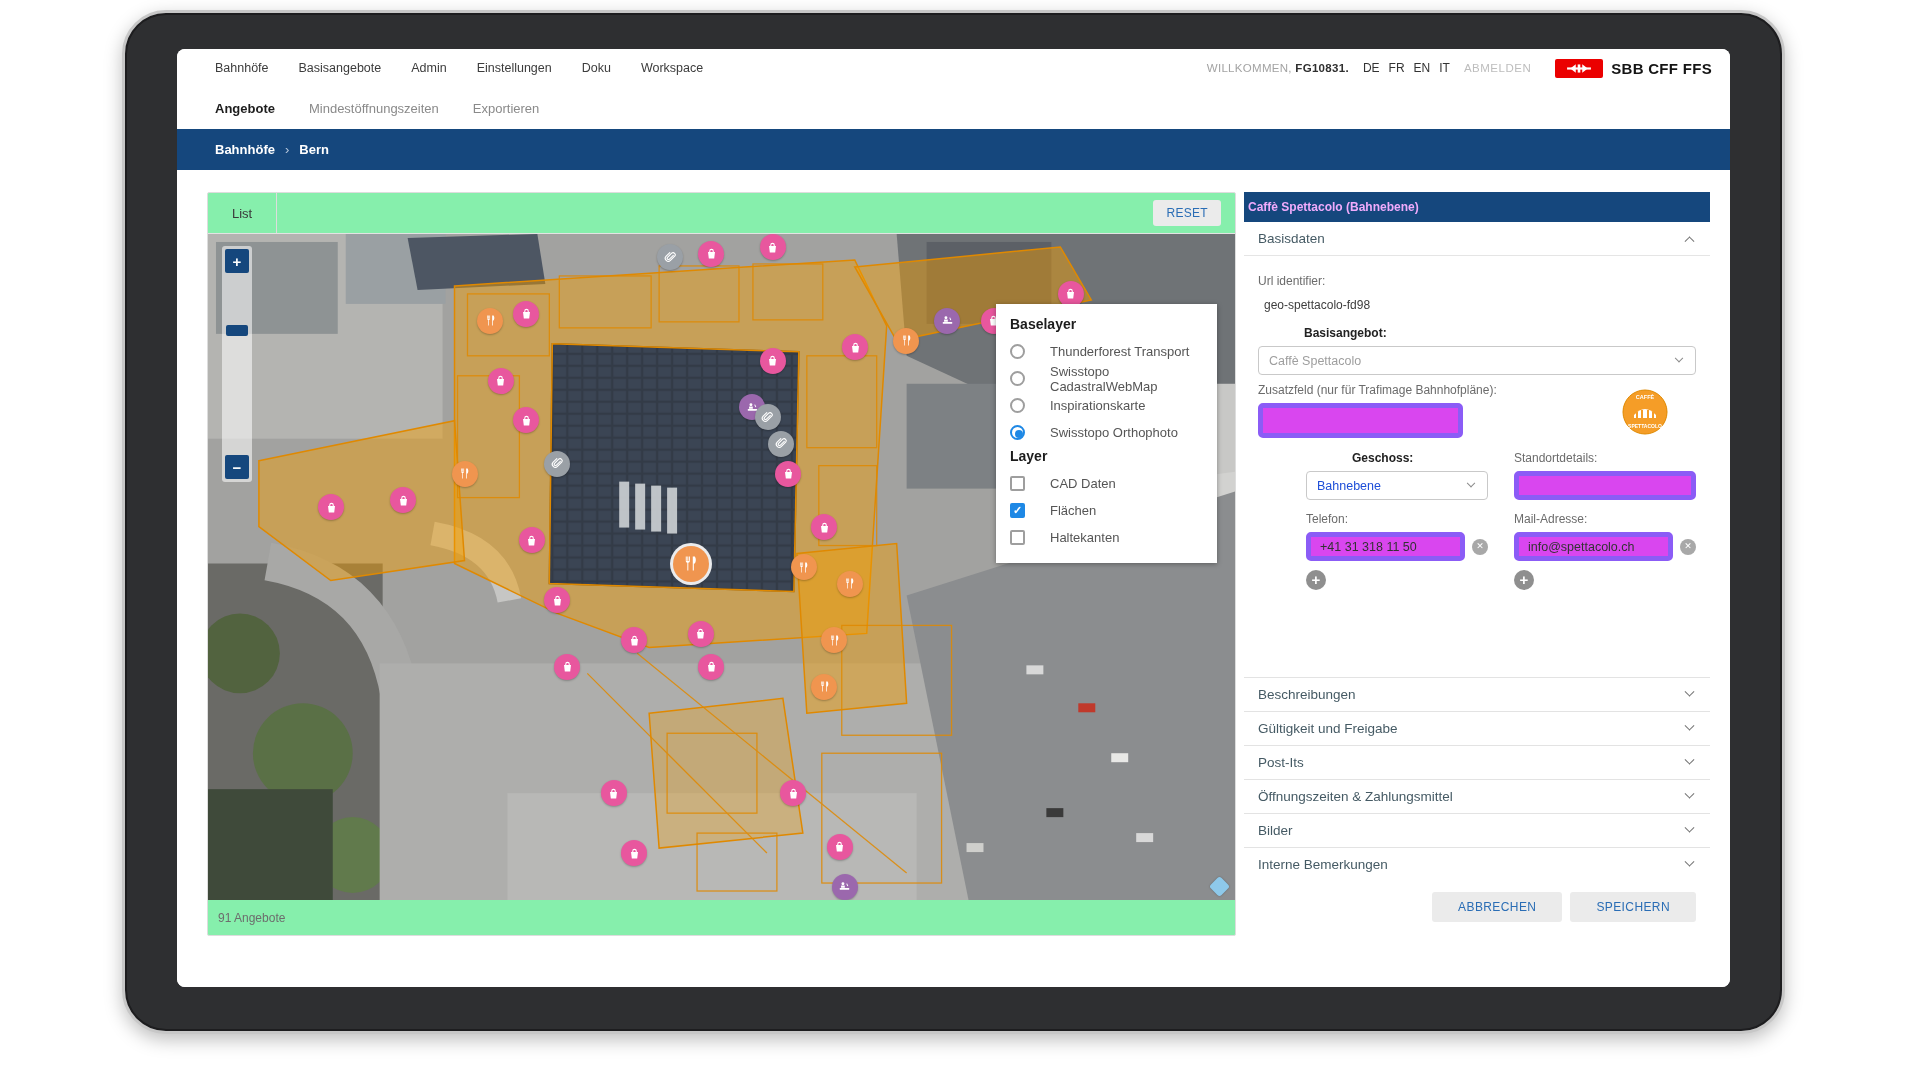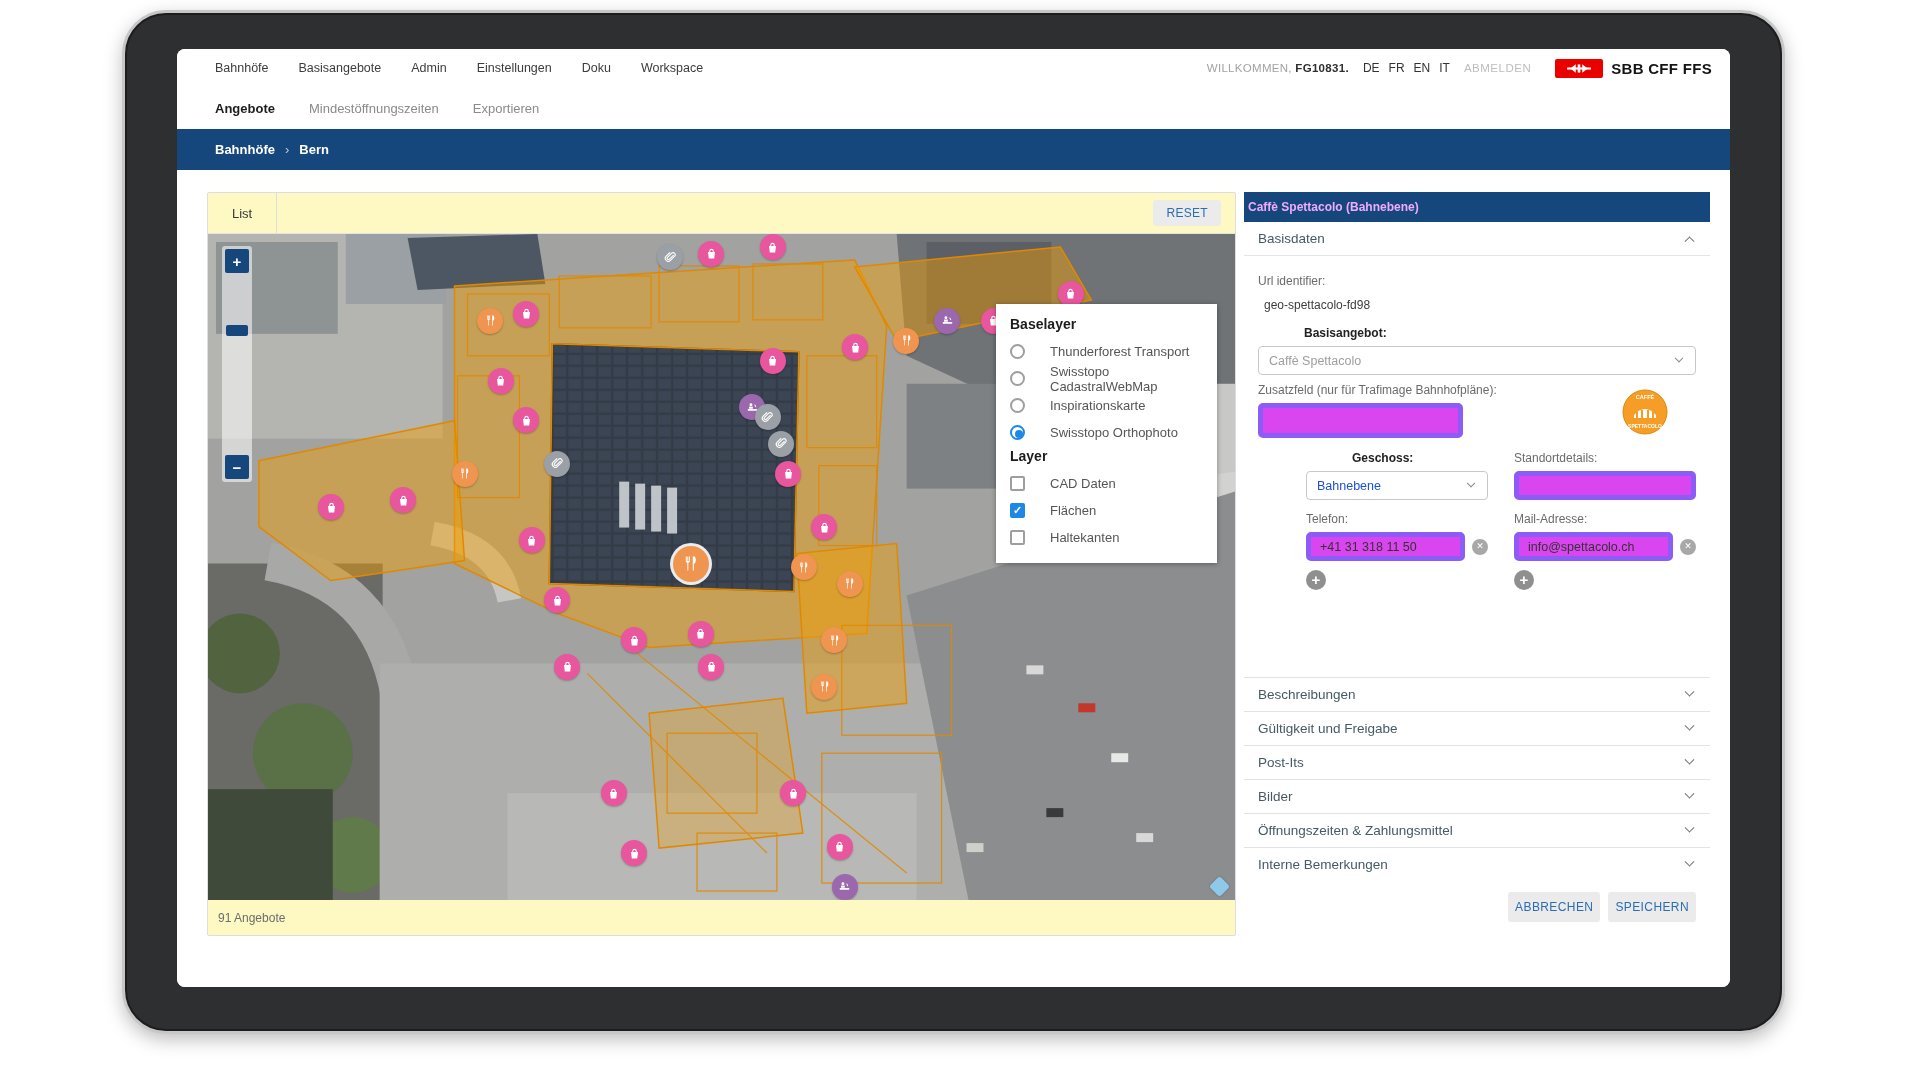--- a/index.html
+++ b/index.html
@@ -34,21 +34,21 @@
   
   .bluebar { height:41px; background:#15477d; display:flex; align-items:center; padding:0 38px; }
   .crumb { display:flex; align-items:center; gap:10px; }
   .crumb a { color:#fff; font-size:13px; font-weight:bold; text-decoration:none; cursor:pointer; }
   .crumb .sep { color:#b9c9dd; font-size:13px; }
 
   
   .content { flex:1; display:flex; align-items:flex-start; background:#fff; padding:22px 0 0 30px; gap:8px; }
 
   
-  .map-card { width:1029px; background:#fef9c3; border:1px solid #ddd; border-radius:2px; display:flex; flex-direction:column; }
+  .map-card { width:1029px; background:#86efac; border:1px solid #ddd; border-radius:2px; display:flex; flex-direction:column; }
   .map-head { height:40px; display:flex; align-items:center; }
   .list-tab { padding:0 24px; font-size:13px; color:#3a3a3a; height:100%; display:flex; align-items:center; border-right:1px solid #ddd; cursor:pointer; }
   .reset-btn { margin-left:auto; margin-right:14px; background:#ebebeb; border:none; border-radius:3px;
     color:#2a6db5; font-size:12px; font-family:inherit; padding:6px 13px; cursor:pointer; letter-spacing:.3px; }
   .map { position:relative; height:667px; border-top:1px solid #e3e3e3; overflow:hidden; background:#a2a2a0; }
   .map svg.base { position:absolute; inset:0; width:100%; height:100%; }
   .map-foot { height:35px; display:flex; align-items:center; padding-left:10px; font-size:12px; color:#6d6d6d; }
 
   
   .marker { position:absolute; width:26px; height:26px; border-radius:50%; display:flex; align-items:center; justify-content:center;
@@ -114,21 +114,21 @@
   .inp-x { display:flex; align-items:center; gap:7px; }
   .clear-btn { width:16px; height:16px; border-radius:50%; background:#a8a8a8; border:none; color:#fff;
     font-size:9px; line-height:1; cursor:pointer; display:flex; align-items:center; justify-content:center; flex:0 0 auto; font-family:inherit; }
   .clear-btn::before { content:"✕"; }
   .add-btn { width:20px; height:20px; border-radius:50%; background:#8f8f8f; border:none; color:#fff;
     font-size:15px; font-weight:bold; line-height:1; cursor:pointer; display:flex; align-items:center; justify-content:center; margin-top:9px; font-family:inherit; }
   .add-btn::before { content:"+"; margin-top:-1px; }
   .panel-spacer { flex:1; }
   .panel-foot { display:flex; justify-content:flex-end; gap:8px; padding:11px 14px 13px; }
   .pbtn { background:#ebebeb; border:none; border-radius:3px; color:#2a6db5; font-size:12px; font-family:inherit;
-    padding:8px 7px; cursor:pointer; letter-spacing:.4px; }
+    padding:8px 26px; cursor:pointer; letter-spacing:.4px; }
 </style>
 </head>
 <body>
 
 <div class="device">
   <div class="screen">
 
     <div class="nav1">
       <div class="nav1-left" id="nav-left">
           <a>Bahnhöfe</a>
@@ -667,25 +667,25 @@
             </div>
             <div class="sect-head collapsed">
               <span>Gültigkeit und Freigabe</span>
               <span class="chev down"></span>
             </div>
             <div class="sect-head collapsed">
               <span>Post-Its</span>
               <span class="chev down"></span>
             </div>
             <div class="sect-head collapsed">
+              <span>Öffnungszeiten &amp; Zahlungsmittel</span>
+              <span class="chev down"></span>
+            </div>
+            <div class="sect-head collapsed">
               <span>Bilder</span>
-              <span class="chev down"></span>
-            </div>
-            <div class="sect-head collapsed">
-              <span>Öffnungszeiten &amp; Zahlungsmittel</span>
               <span class="chev down"></span>
             </div>
             <div class="sect-head collapsed">
               <span>Interne Bemerkungen</span>
               <span class="chev down"></span>
             </div>
           </div>
 
         <div class="panel-foot">
           <button class="pbtn">ABBRECHEN</button>

